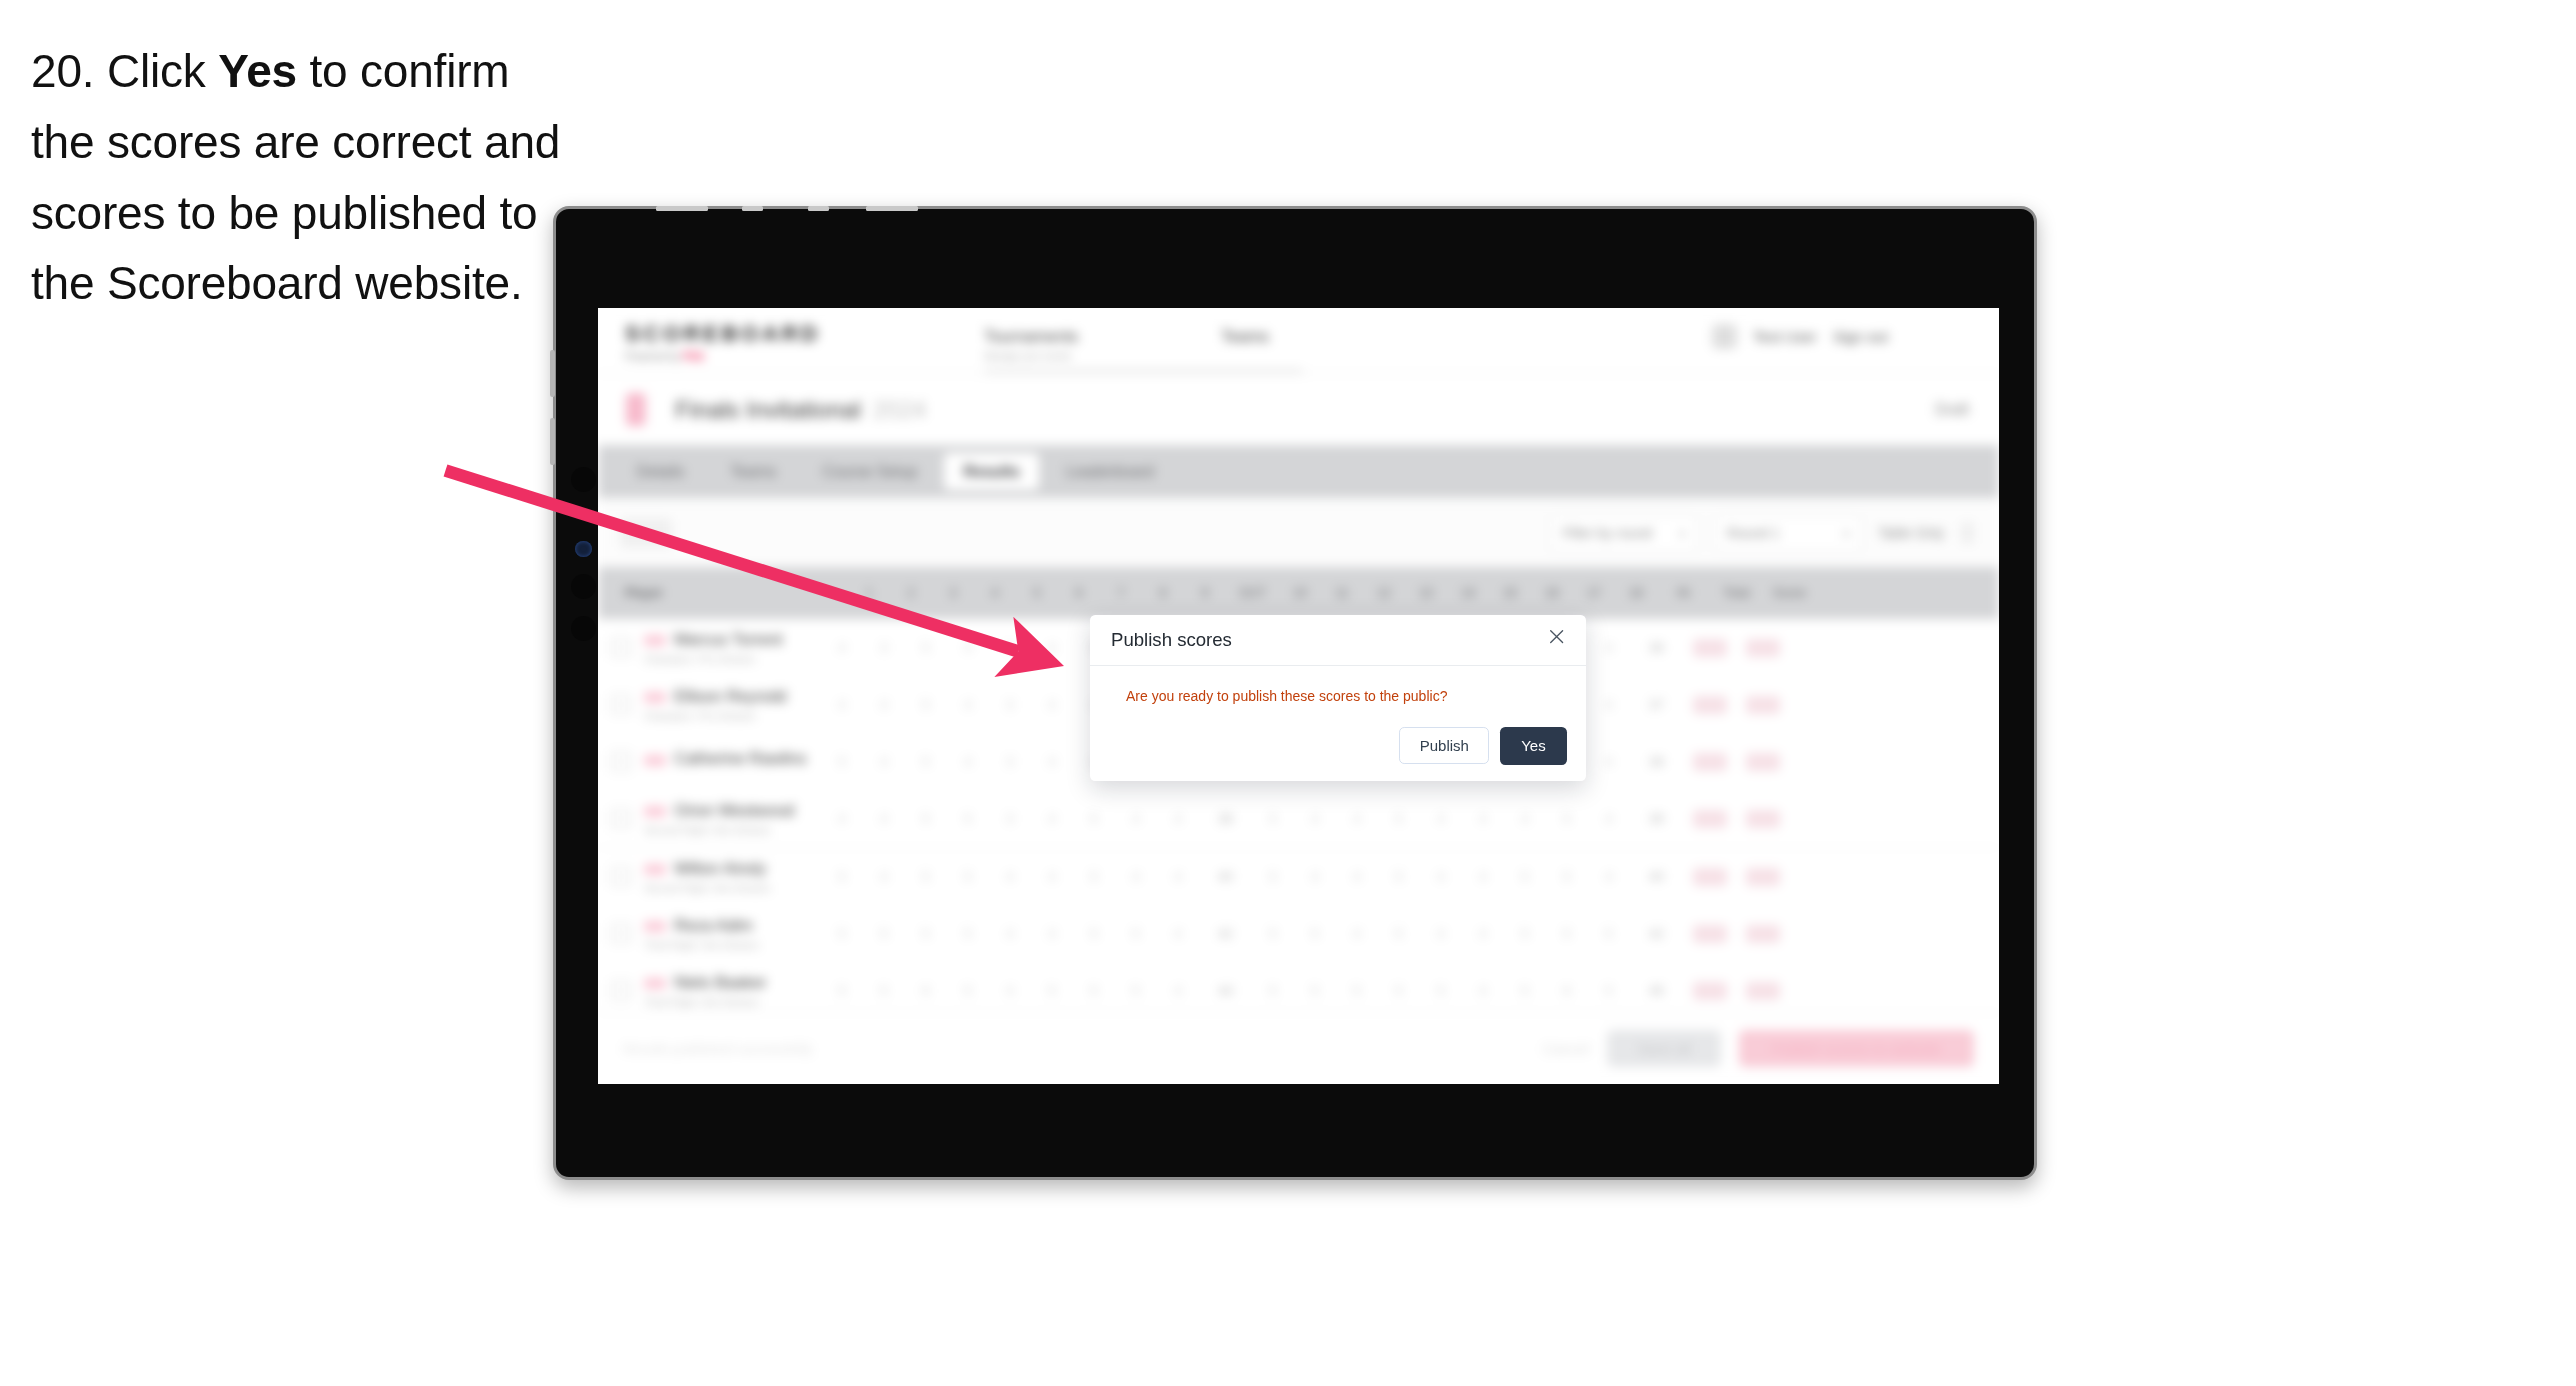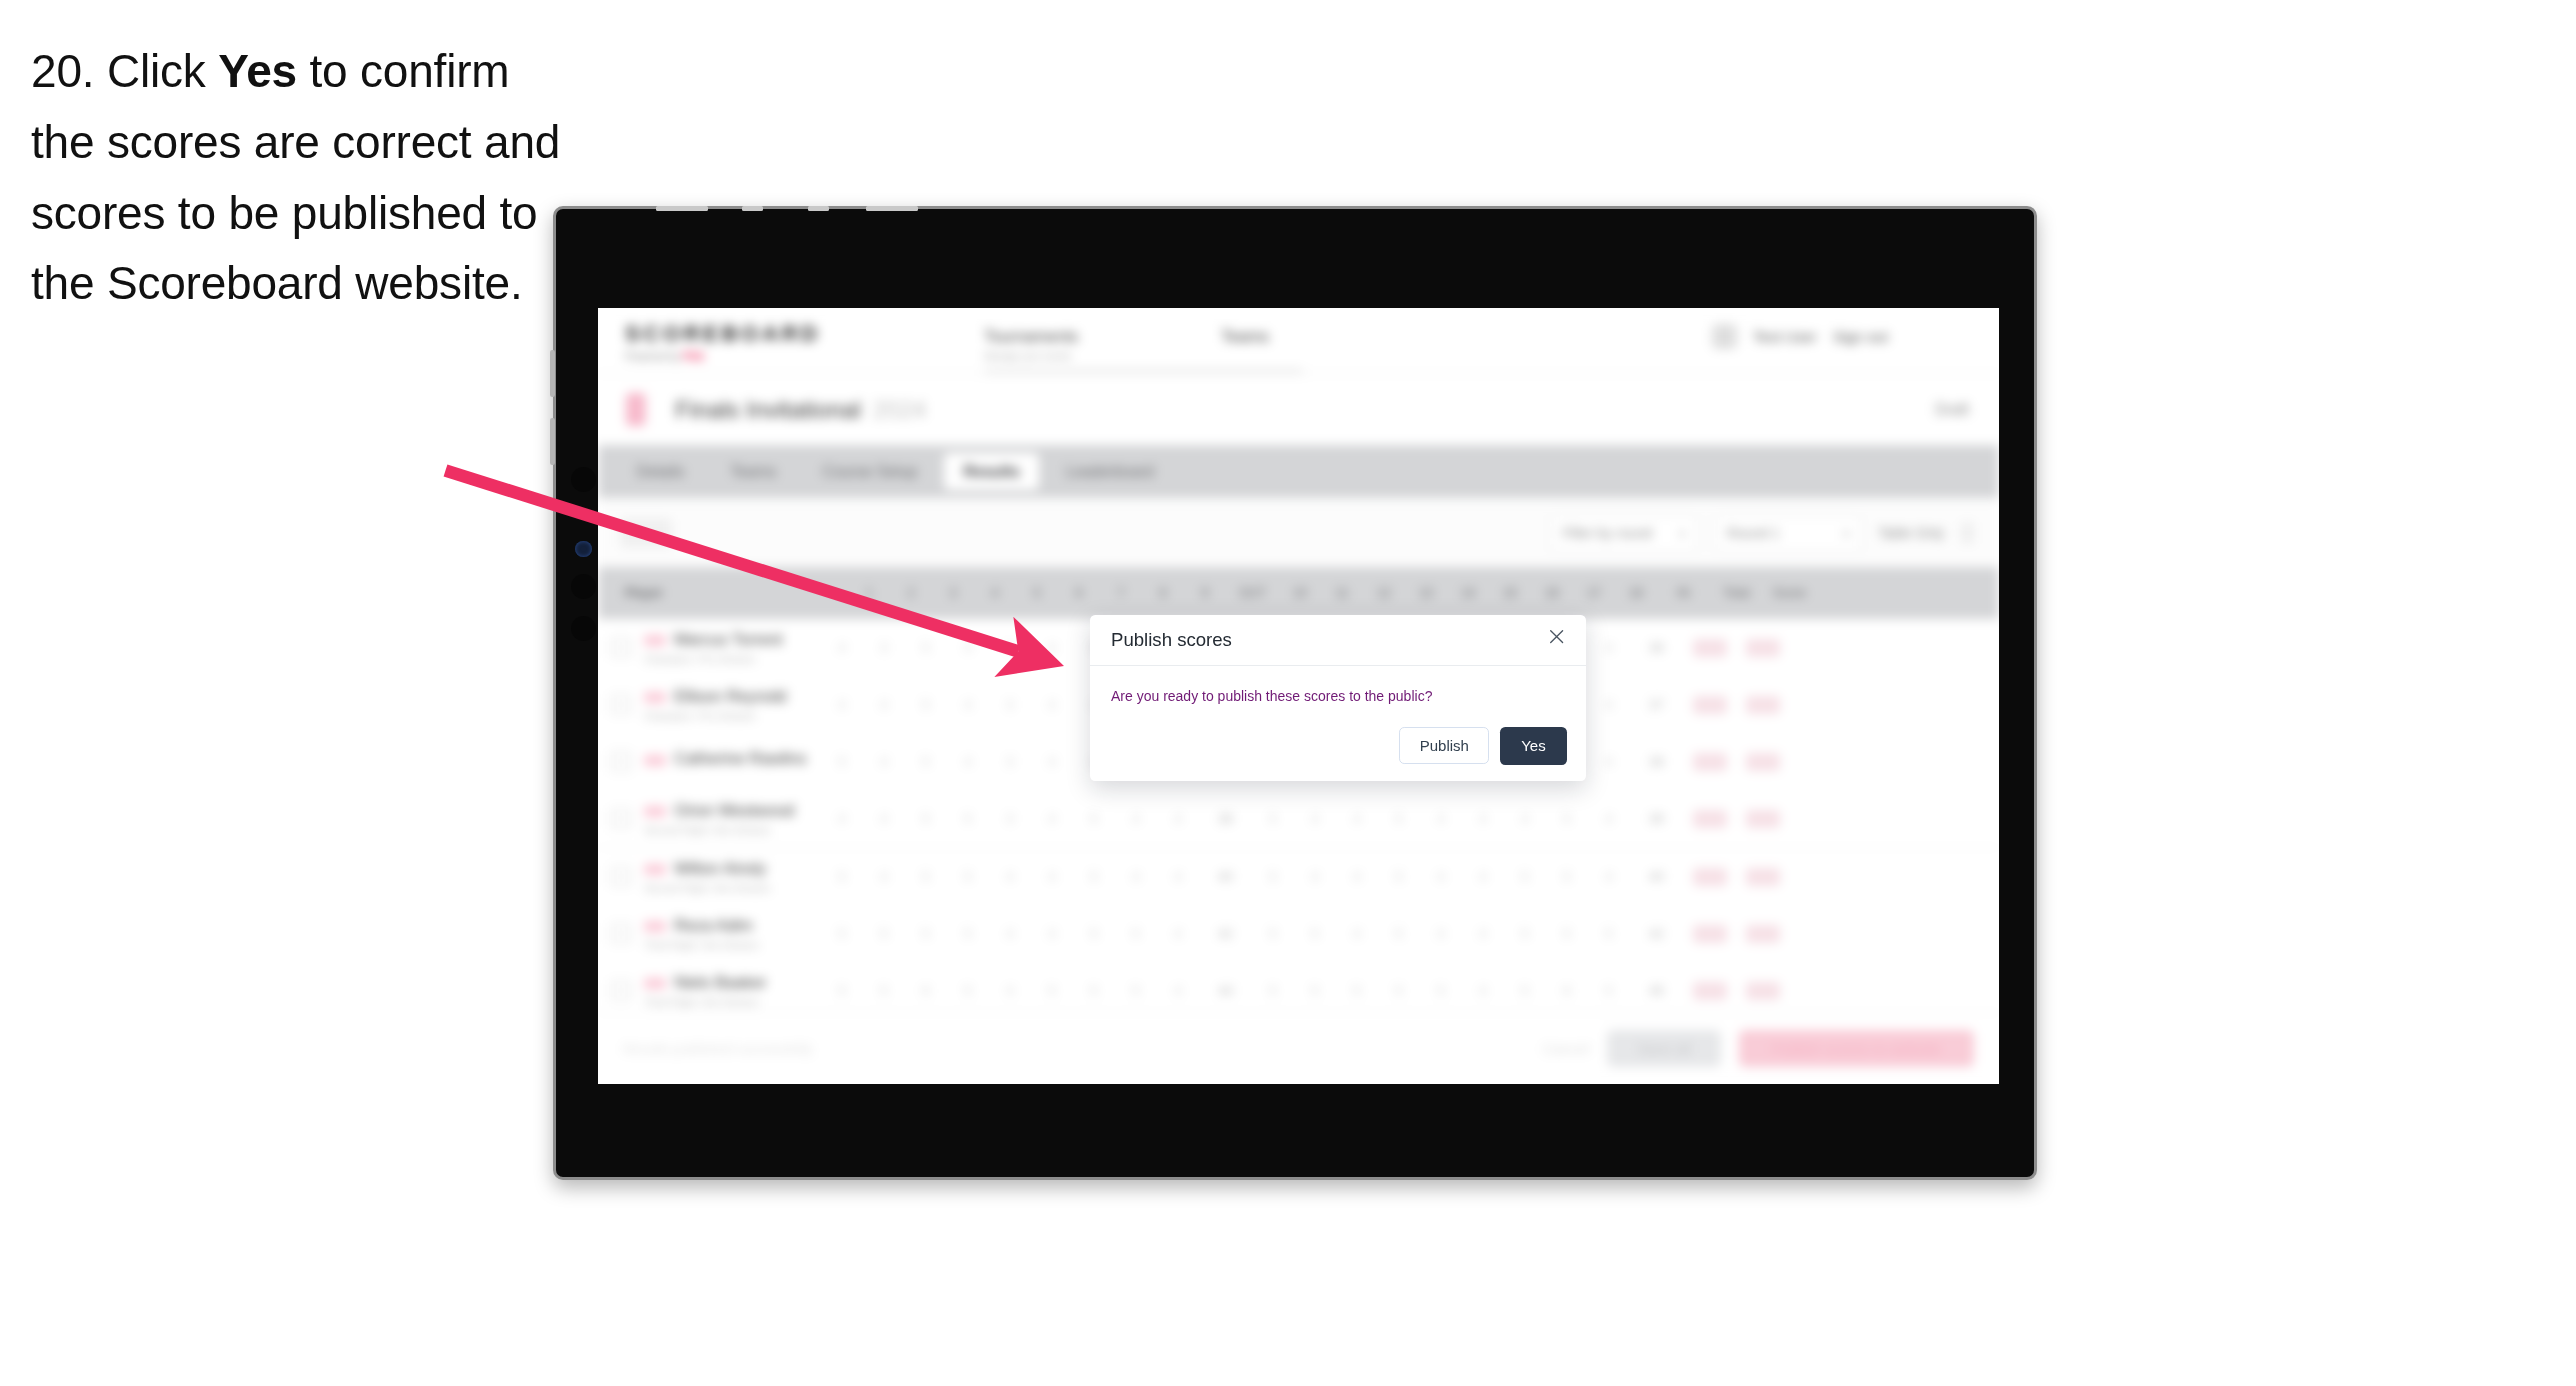--- a/index.html
+++ b/index.html
@@ -17,21 +17,21 @@
     font-size:46px;line-height:1.54;color:#111111;
     letter-spacing:-0.2px;
   }
   #instruction .b{font-weight:bold;}
 
   
   #tablet{
     position:absolute;left:553px;top:206px;
     width:1484px;height:974px;
     background:#0b0b0b;
-    border-radius:10px;
+    border-radius:16px;
     border:3.7px solid #8d8d8d;
     box-sizing:border-box;
     box-shadow:0 7.4px 19.3px rgba(0,0,0,.28);
   }
   .antenna{position:absolute;height:5.2px;background:#c9c9c9;border-radius:1.5px;top:-3px;}
   .a1{left:100px;width:52px;}
   .a2{left:186px;width:21px;}
   .a3{left:252px;width:21px;}
   .a4{left:310px;width:52px;}
   .sidebtn{position:absolute;left:-6px;width:4.5px;background:#b5b5b5;border-radius:2.2px;}
@@ -152,21 +152,21 @@
   #modal .mhead{
     position:relative;height:50px;border-bottom:0.7px solid #e9ecef;
     display:flex;align-items:center;
   }
   #modal .mtitle{margin-left:21px;font-size:18.6px;color:#242b33;}
   #modal .mclose{
     position:absolute;right:18px;top:11px;width:22px;height:22px;
     display:flex;align-items:center;justify-content:center;cursor:pointer;
   }
   #modal .mclose svg{display:block;}
-  #modal .mbody{padding:22px 21px 0 21px;font-size:14px;color:#701a75;}
+  #modal .mbody{padding:22px 21px 0 36px;font-size:14px;color:#c2410c;}
   #modal .mfoot{
     position:absolute;right:19.3px;bottom:16.3px;display:flex;align-items:center;gap:11px;
   }
   .btn-cancel{
     padding:9px 19.3px;font-size:15px;color:#32404f;background:#ffffff;
     border:1.5px solid #d6e0ef;border-radius:5.2px;cursor:pointer;font-family:inherit;
   }
   .btn-yes{
     padding:10.4px 21px;font-size:15px;color:#ffffff;background:#2c394c;
     border:none;border-radius:5.2px;cursor:pointer;font-family:inherit;

